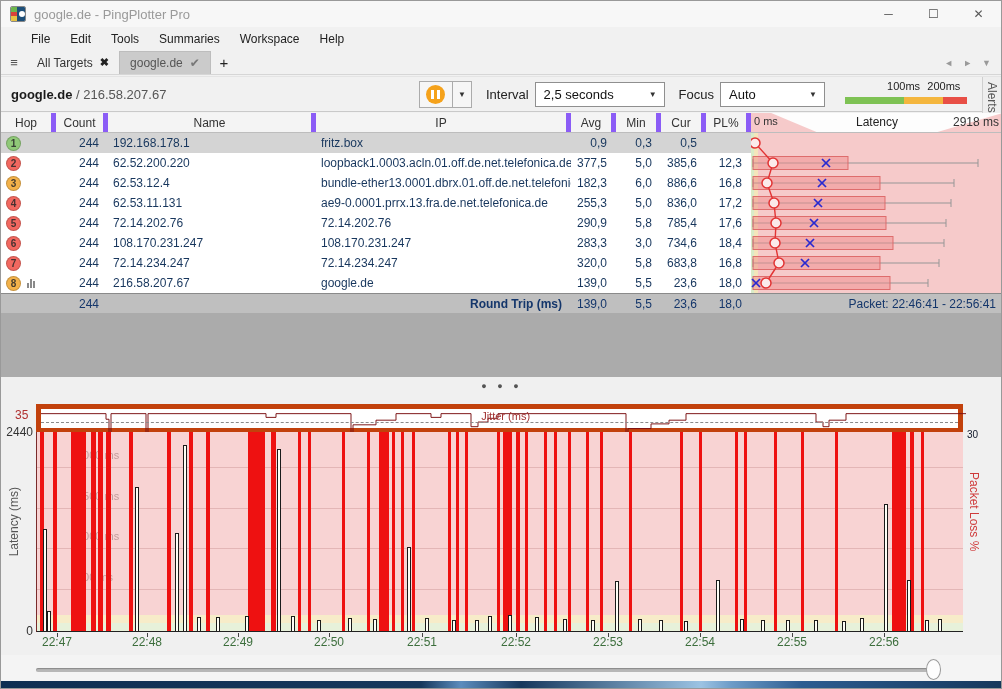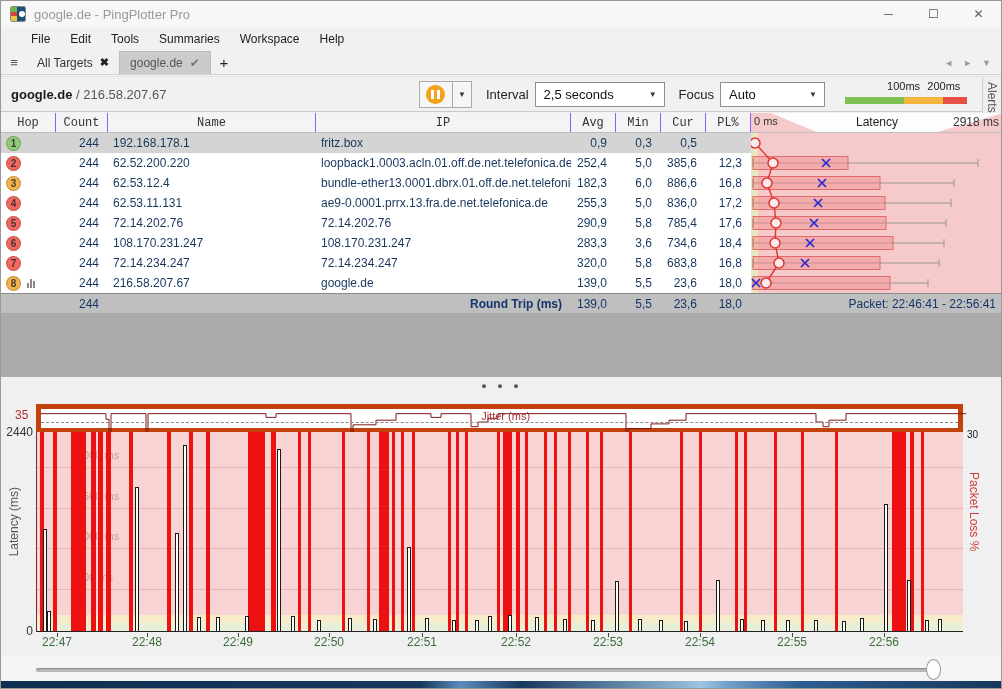--- a/index.html
+++ b/index.html
@@ -50,21 +50,21 @@
   .legend .lbl { position:absolute; top:-1px; font-size:11px; color:#222; transform:translateX(-50%); }
   .legend .bar { position:absolute; bottom:4px; left:0; width:100%; height:7px; display:flex; }
 
   
   .alerts-tab { position:absolute; right:0; top:76px; width:19px; height:42px; background:#eee; border-left:1px solid #cfcfcf; border-bottom:1px solid #cfcfcf; display:flex; align-items:center; justify-content:center; }
   .alerts-tab span { writing-mode:vertical-rl; font-size:12px; color:#555; }
 
   
   .grid9 { display:grid; grid-template-columns:55px 52px 208px 255px 45px 45px 45px 45px 252px; }
   .t-header { position:absolute; top:112px; left:0; width:1002px; height:20px; background:#f4f4f4; border-bottom:1px solid #bdbdbd; font-size:12px; color:#333; }
-  .t-header .hc { display:flex; align-items:center; justify-content:center; border-right:1px solid #8b5cf6;font-family:Liberation Mono, monospace; }
+  .t-header .hc { display:flex; align-items:center; justify-content:center; border-right:5px solid #8b5cf6; }
   .t-header .hc:last-child { border-right:none; }
   .lat-header { position:relative; background:#f6caca; overflow:hidden; }
   .lat-header .trap { position:absolute; inset:0; background:#fdfdfd; clip-path:polygon(8% 0,100% 0,74% 100%,26% 100%); }
   .lat-header .l0 { position:absolute; left:3px; top:2px; font-size:11px; color:#333; }
   .lat-header .lc { position:absolute; left:50%; top:2px; transform:translateX(-50%); font-size:12px; color:#222; }
   .lat-header .lr { position:absolute; right:4px; top:2px; font-size:12px; color:#333; }
 
   .t-body { position:absolute; top:132px; left:0; width:750px; height:160px; background:#fff; }
   .t-row { display:grid; grid-template-columns:55px 52px 208px 255px 45px 45px 45px 45px; height:20px; font-size:12px; color:#17365d; align-items:center; }
   .t-row.selected { background:#d4d4d4; }
@@ -243,21 +243,21 @@
         <div class="cell-r">0,5</div>
         <div class="cell-r"></div>
       </div>
       <div class="t-row">
         <div class="hop-cell">
           <span class="badge red">2</span>
         </div>
         <div class="cell-r">244</div>
         <div class="cell-l">62.52.200.220</div>
         <div class="cell-l">loopback1.0003.acln.01.off.de.net.telefonica.de</div>
-        <div class="cell-r">252,4</div>
+        <div class="cell-r">377,5</div>
         <div class="cell-r">5,0</div>
         <div class="cell-r">385,6</div>
         <div class="cell-r">12,3</div>
       </div>
       <div class="t-row">
         <div class="hop-cell">
           <span class="badge orange">3</span>
         </div>
         <div class="cell-r">244</div>
         <div class="cell-l">62.53.12.4</div>
@@ -292,21 +292,21 @@
         <div class="cell-r">17,6</div>
       </div>
       <div class="t-row">
         <div class="hop-cell">
           <span class="badge red">6</span>
         </div>
         <div class="cell-r">244</div>
         <div class="cell-l">108.170.231.247</div>
         <div class="cell-l">108.170.231.247</div>
         <div class="cell-r">283,3</div>
-        <div class="cell-r">3,6</div>
+        <div class="cell-r">3,0</div>
         <div class="cell-r">734,6</div>
         <div class="cell-r">18,4</div>
       </div>
       <div class="t-row">
         <div class="hop-cell">
           <span class="badge red">7</span>
         </div>
         <div class="cell-r">244</div>
         <div class="cell-l">72.14.234.247</div>
         <div class="cell-l">72.14.234.247</div>

